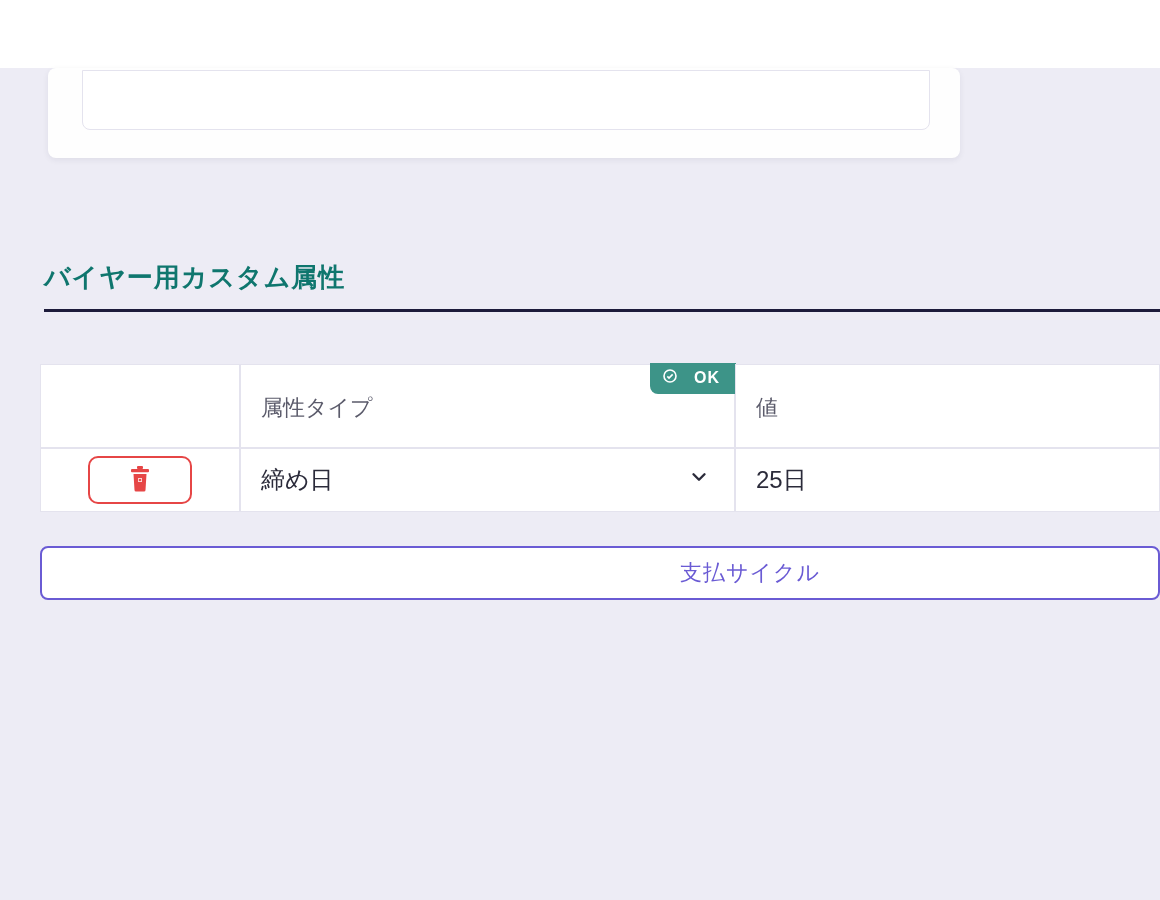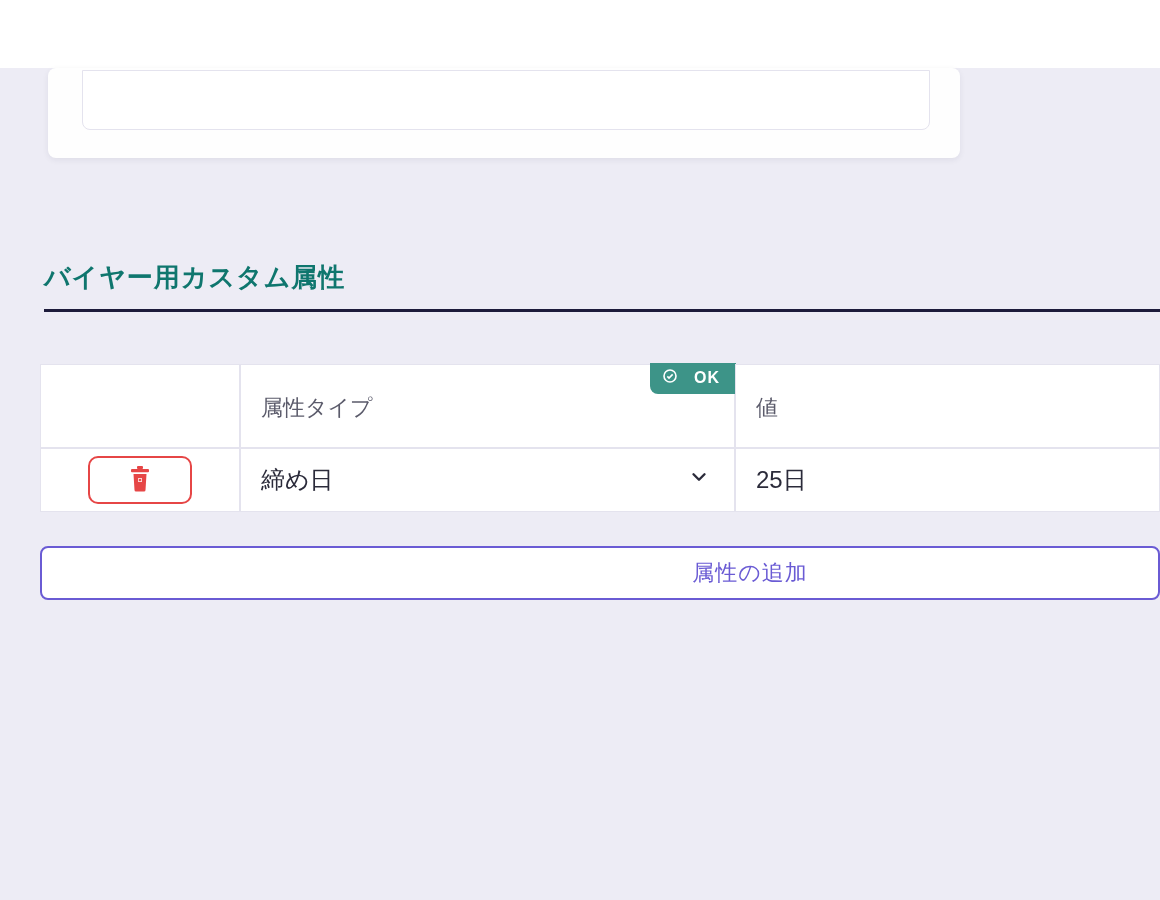--- a/index.html
+++ b/index.html
@@ -223,16 +223,16 @@
           </td>
           <td>
             <span>25日</span>
           </td>
         </tr>
       </tbody>
     </table>
   </div>
 
   <div class="add-row">
-    <button class="add-btn">属性の追加</button>
+    <button class="add-btn">支払サイクル</button>
   </div>
 
 </div>
 
 </body></html>

